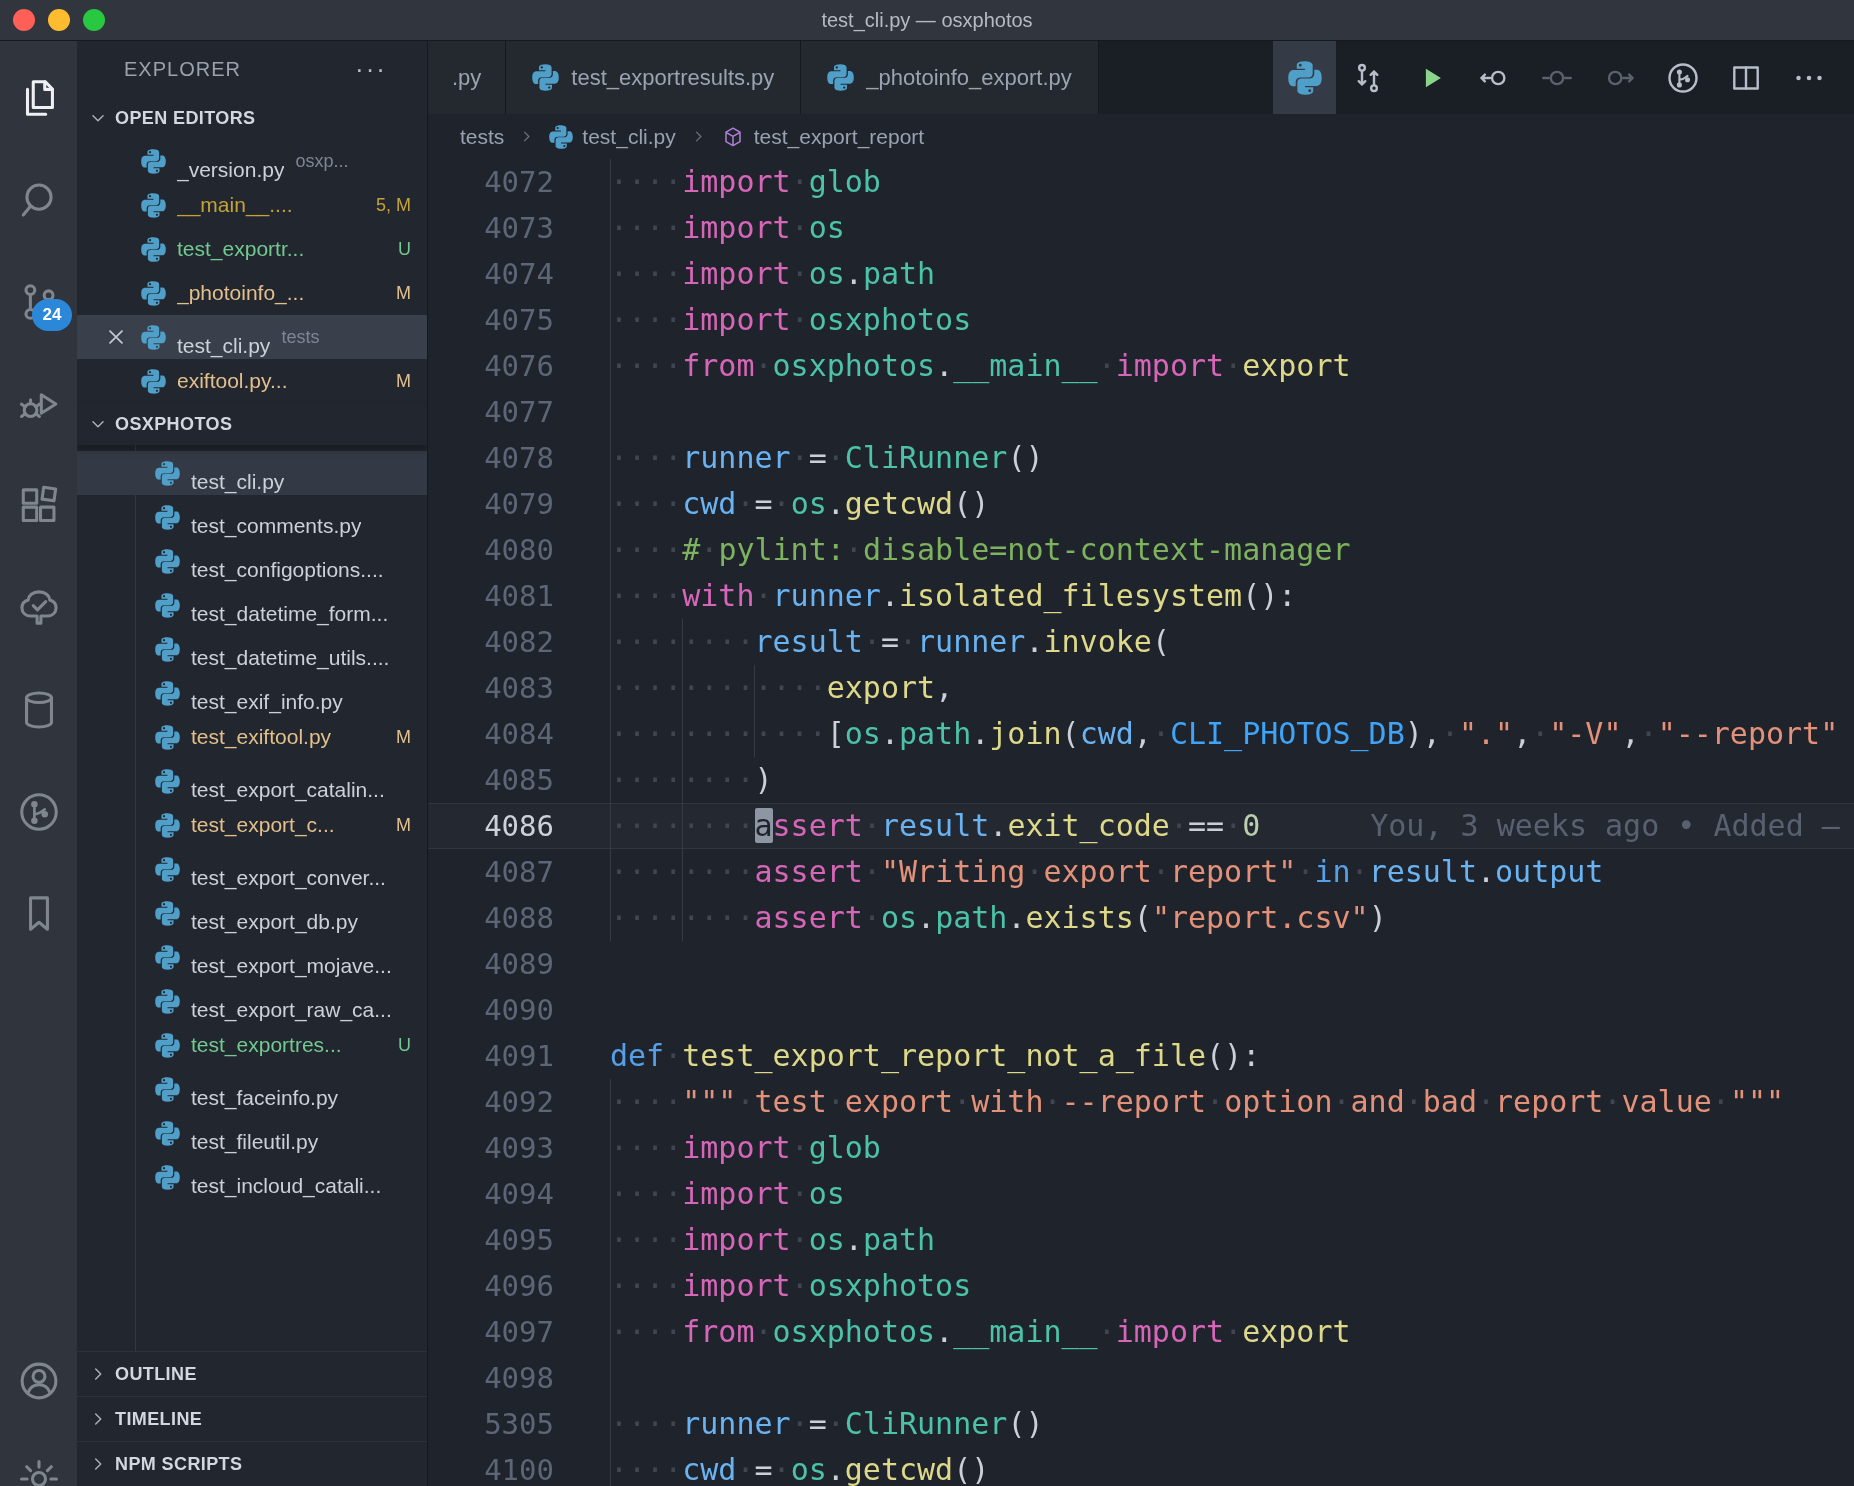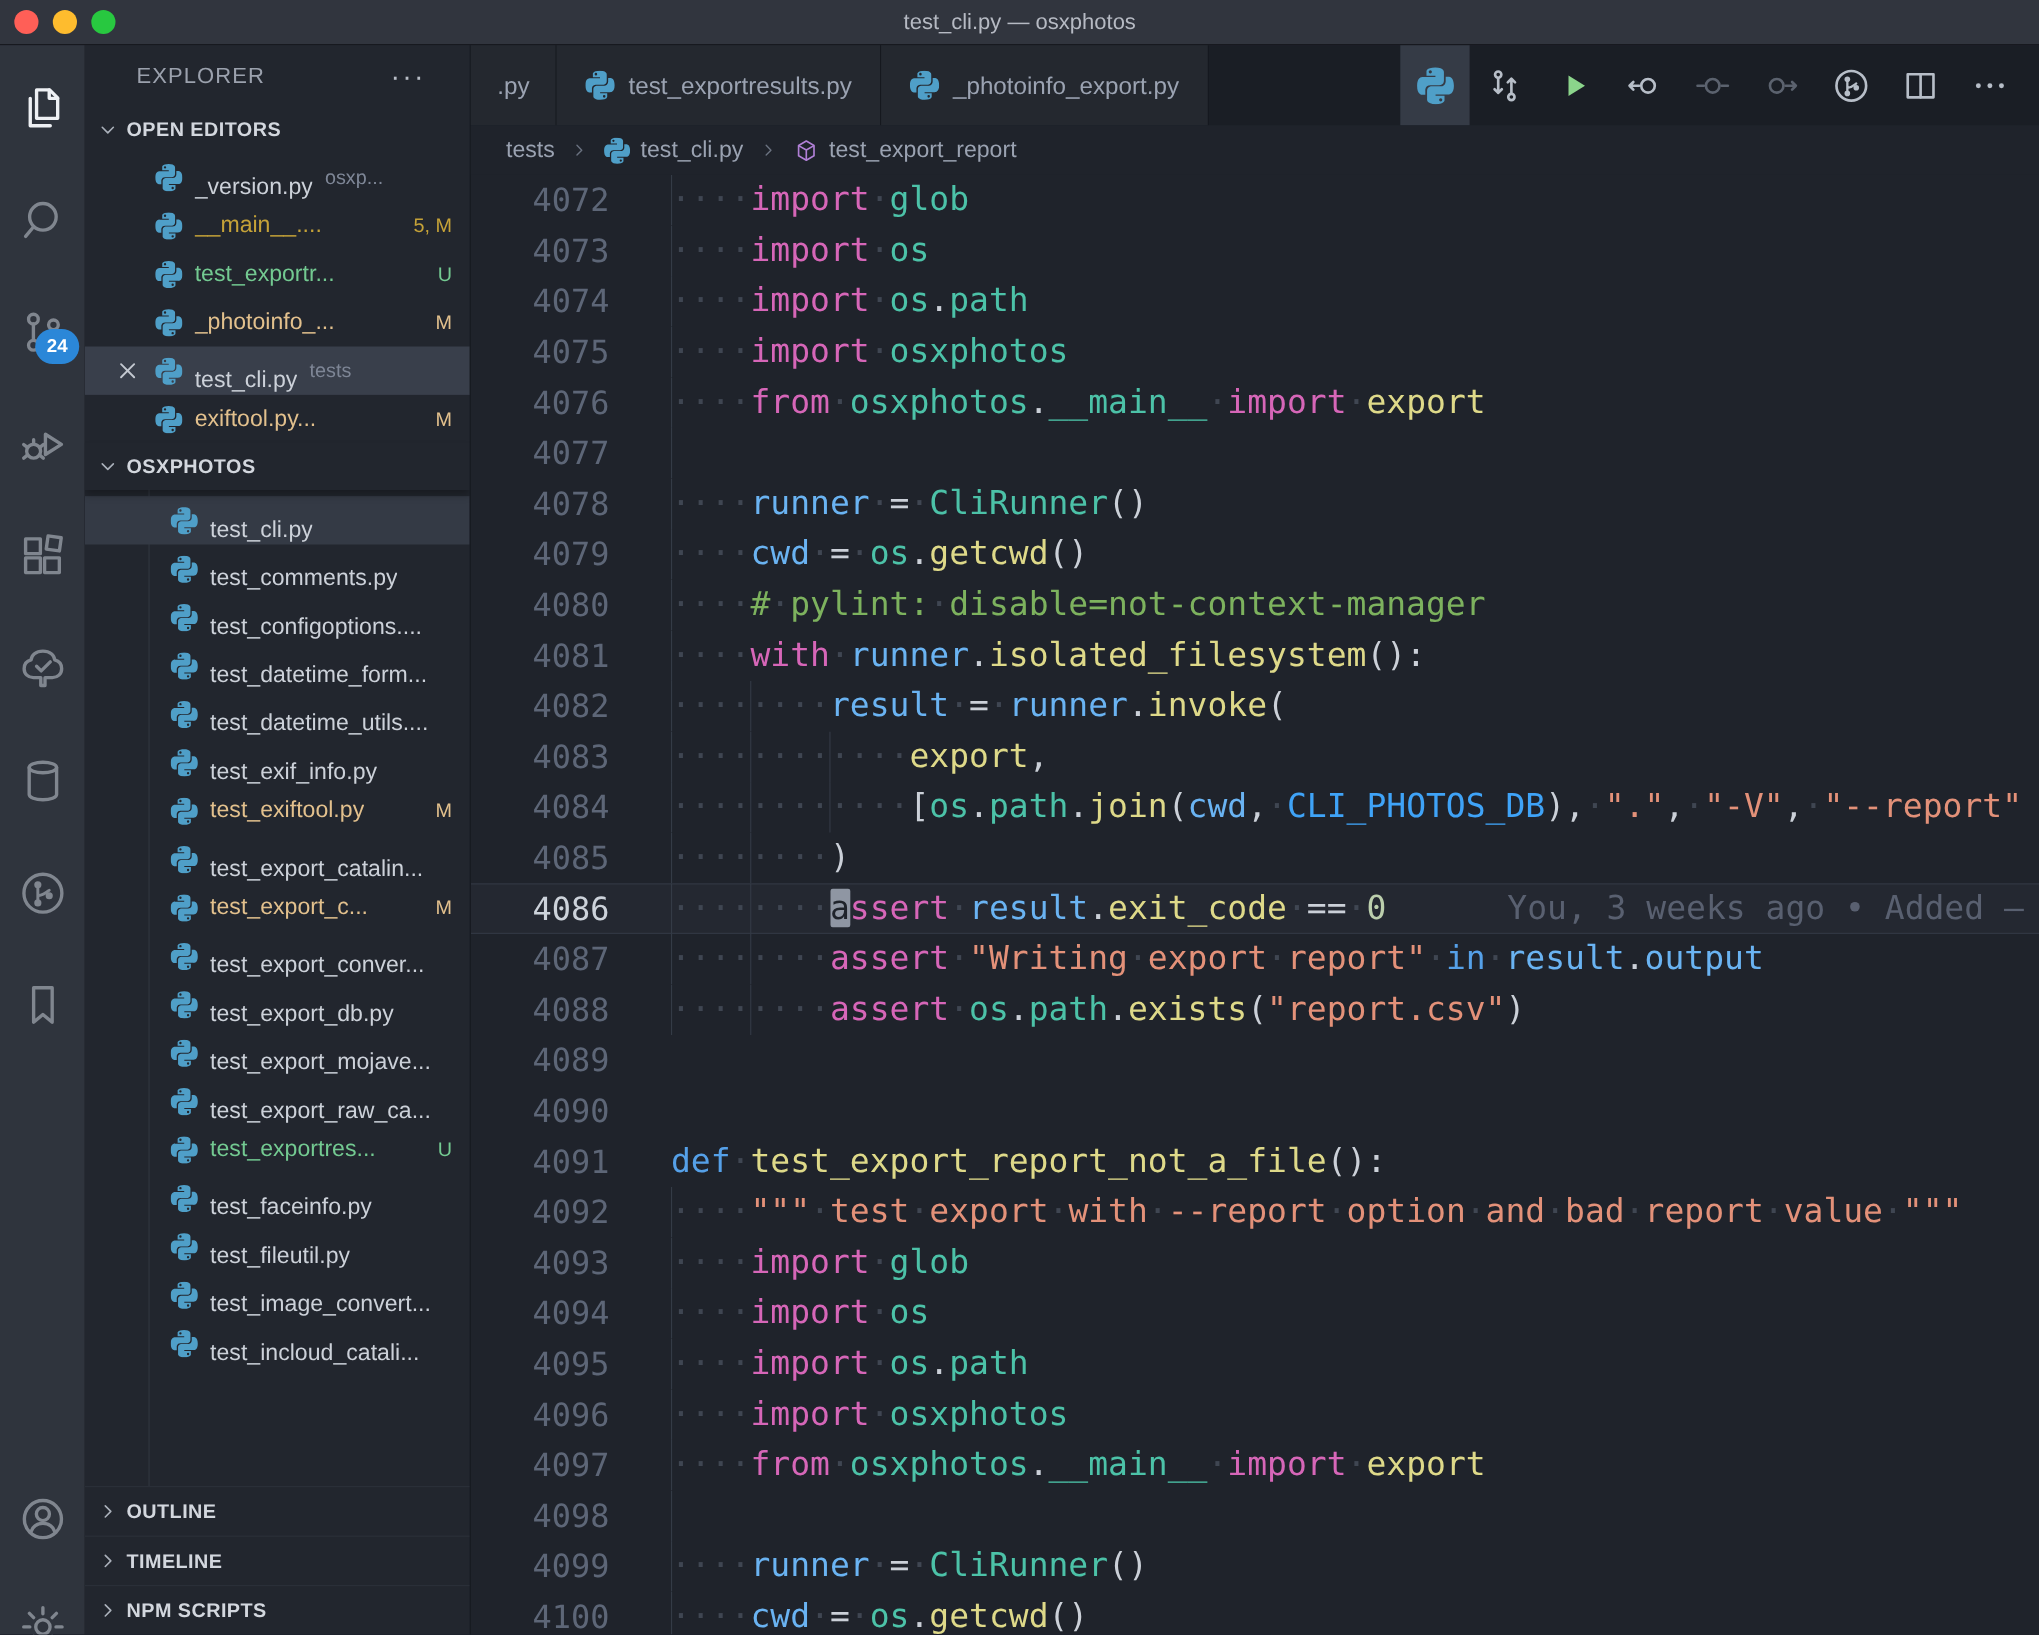--- a/index.html
+++ b/index.html
@@ -486,31 +486,20 @@
           <div class="row">
             <span class="ic pyicon" style="display: inline-flex;">
               <svg viewBox="0 0 255 255" style="width: 25px; height: 25px;">
                 <g fill="#4f9fc8">
                   <path d="M126 2c-64 0-60 28-60 28v29h61v9H42S2 63 2 127c0 64 35 62 35 62h21v-30s-1-35 34-35h60s33 1 33-32V35s5-33-59-33zm-34 19a11 11 0 110 22 11 11 0 010-22z"></path>
                   <path d="M129 253c64 0 60-28 60-28v-29h-61v-9h85s40 5 40-59c0-64-35-62-35-62h-21v30s1 35-34 35h-60s-33-1-33 32v57s-5 33 59 33zm34-19a11 11 0 110-22 11 11 0 010 22z"></path>
                 </g>
               </svg>
             </span>
             <span class="lbl c-default">test_fileutil.py</span>
-          </div>
-          <div class="row">
-            <span class="ic pyicon" style="display: inline-flex;">
-              <svg viewBox="0 0 255 255" style="width: 25px; height: 25px;">
-                <g fill="#4f9fc8">
-                  <path d="M126 2c-64 0-60 28-60 28v29h61v9H42S2 63 2 127c0 64 35 62 35 62h21v-30s-1-35 34-35h60s33 1 33-32V35s5-33-59-33zm-34 19a11 11 0 110 22 11 11 0 010-22z"></path>
-                  <path d="M129 253c64 0 60-28 60-28v-29h-61v-9h85s40 5 40-59c0-64-35-62-35-62h-21v30s1 35-34 35h-60s-33-1-33 32v57s-5 33 59 33zm34-19a11 11 0 110-22 11 11 0 010 22z"></path>
-                </g>
-              </svg>
-            </span>
-            <span class="lbl c-default">test_image_convert...</span>
           </div>
           <div class="row">
             <span class="ic pyicon" style="display: inline-flex;">
               <svg viewBox="0 0 255 255" style="width: 25px; height: 25px;">
                 <g fill="#4f9fc8">
                   <path d="M126 2c-64 0-60 28-60 28v29h61v9H42S2 63 2 127c0 64 35 62 35 62h21v-30s-1-35 34-35h60s33 1 33-32V35s5-33-59-33zm-34 19a11 11 0 110 22 11 11 0 010-22z"></path>
                   <path d="M129 253c64 0 60-28 60-28v-29h-61v-9h85s40 5 40-59c0-64-35-62-35-62h-21v30s1 35-34 35h-60s-33-1-33 32v57s-5 33 59 33zm34-19a11 11 0 110-22 11 11 0 010 22z"></path>
                 </g>
               </svg>
             </span>
@@ -714,19 +703,19 @@
           <div class="cl"><span class="gut">4089</span><span class="txt"></span></div>
           <div class="cl"><span class="gut">4090</span><span class="txt"></span></div>
           <div class="cl"><span class="gut">4091</span><span class="txt"><span class="tk-kw2">def</span><span class="tk-ws">·</span><span class="tk-fn">test_export_report_not_a_file</span><span class="tk-pun">():</span></span></div>
           <div class="cl"><span class="gut">4092</span><span class="txt"><span class="guide" style="left: calc(0ch);"></span><span class="tk-ws">····</span><span class="tk-str">"""</span><span class="tk-ws">·</span><span class="tk-str">test</span><span class="tk-ws">·</span><span class="tk-str">export</span><span class="tk-ws">·</span><span class="tk-str">with</span><span class="tk-ws">·</span><span class="tk-str">--report</span><span class="tk-ws">·</span><span class="tk-str">option</span><span class="tk-ws">·</span><span class="tk-str">and</span><span class="tk-ws">·</span><span class="tk-str">bad</span><span class="tk-ws">·</span><span class="tk-str">report</span><span class="tk-ws">·</span><span class="tk-str">value</span><span class="tk-ws">·</span><span class="tk-str">"""</span></span></div>
           <div class="cl"><span class="gut">4093</span><span class="txt"><span class="guide" style="left: calc(0ch);"></span><span class="tk-ws">····</span><span class="tk-kw">import</span><span class="tk-ws">·</span><span class="tk-mod">glob</span></span></div>
           <div class="cl"><span class="gut">4094</span><span class="txt"><span class="guide" style="left: calc(0ch);"></span><span class="tk-ws">····</span><span class="tk-kw">import</span><span class="tk-ws">·</span><span class="tk-mod">os</span></span></div>
           <div class="cl"><span class="gut">4095</span><span class="txt"><span class="guide" style="left: calc(0ch);"></span><span class="tk-ws">····</span><span class="tk-kw">import</span><span class="tk-ws">·</span><span class="tk-mod">os</span><span class="tk-pun">.</span><span class="tk-mod">path</span></span></div>
           <div class="cl"><span class="gut">4096</span><span class="txt"><span class="guide" style="left: calc(0ch);"></span><span class="tk-ws">····</span><span class="tk-kw">import</span><span class="tk-ws">·</span><span class="tk-mod">osxphotos</span></span></div>
           <div class="cl"><span class="gut">4097</span><span class="txt"><span class="guide" style="left: calc(0ch);"></span><span class="tk-ws">····</span><span class="tk-kw">from</span><span class="tk-ws">·</span><span class="tk-mod">osxphotos</span><span class="tk-pun">.</span><span class="tk-mod">__main__</span><span class="tk-ws">·</span><span class="tk-kw">import</span><span class="tk-ws">·</span><span class="tk-fn">export</span></span></div>
           <div class="cl"><span class="gut">4098</span><span class="txt"><span class="guide" style="left: calc(0ch);"></span></span></div>
-          <div class="cl"><span class="gut">4099</span><span class="txt"><span class="guide" style="left: calc(0ch);"></span><span class="tk-ws">····</span><span class="tk-var">runner</span><span class="tk-ws">·</span><span class="tk-pun">=</span><span class="tk-ws">·</span><span class="tk-mod">CliRunner</span><span class="tk-pun">()</span></span></div>
+          <div class="cl"><span class="gut">5305</span><span class="txt"><span class="guide" style="left: calc(0ch);"></span><span class="tk-ws">····</span><span class="tk-var">runner</span><span class="tk-ws">·</span><span class="tk-pun">=</span><span class="tk-ws">·</span><span class="tk-mod">CliRunner</span><span class="tk-pun">()</span></span></div>
           <div class="cl"><span class="gut">4100</span><span class="txt"><span class="guide" style="left: calc(0ch);"></span><span class="tk-ws">····</span><span class="tk-var">cwd</span><span class="tk-ws">·</span><span class="tk-pun">=</span><span class="tk-ws">·</span><span class="tk-mod">os</span><span class="tk-pun">.</span><span class="tk-fn">getcwd</span><span class="tk-pun">()</span></span></div>
         </div>
     </div>
 
   </div>
 </div>
 
 </body></html>

